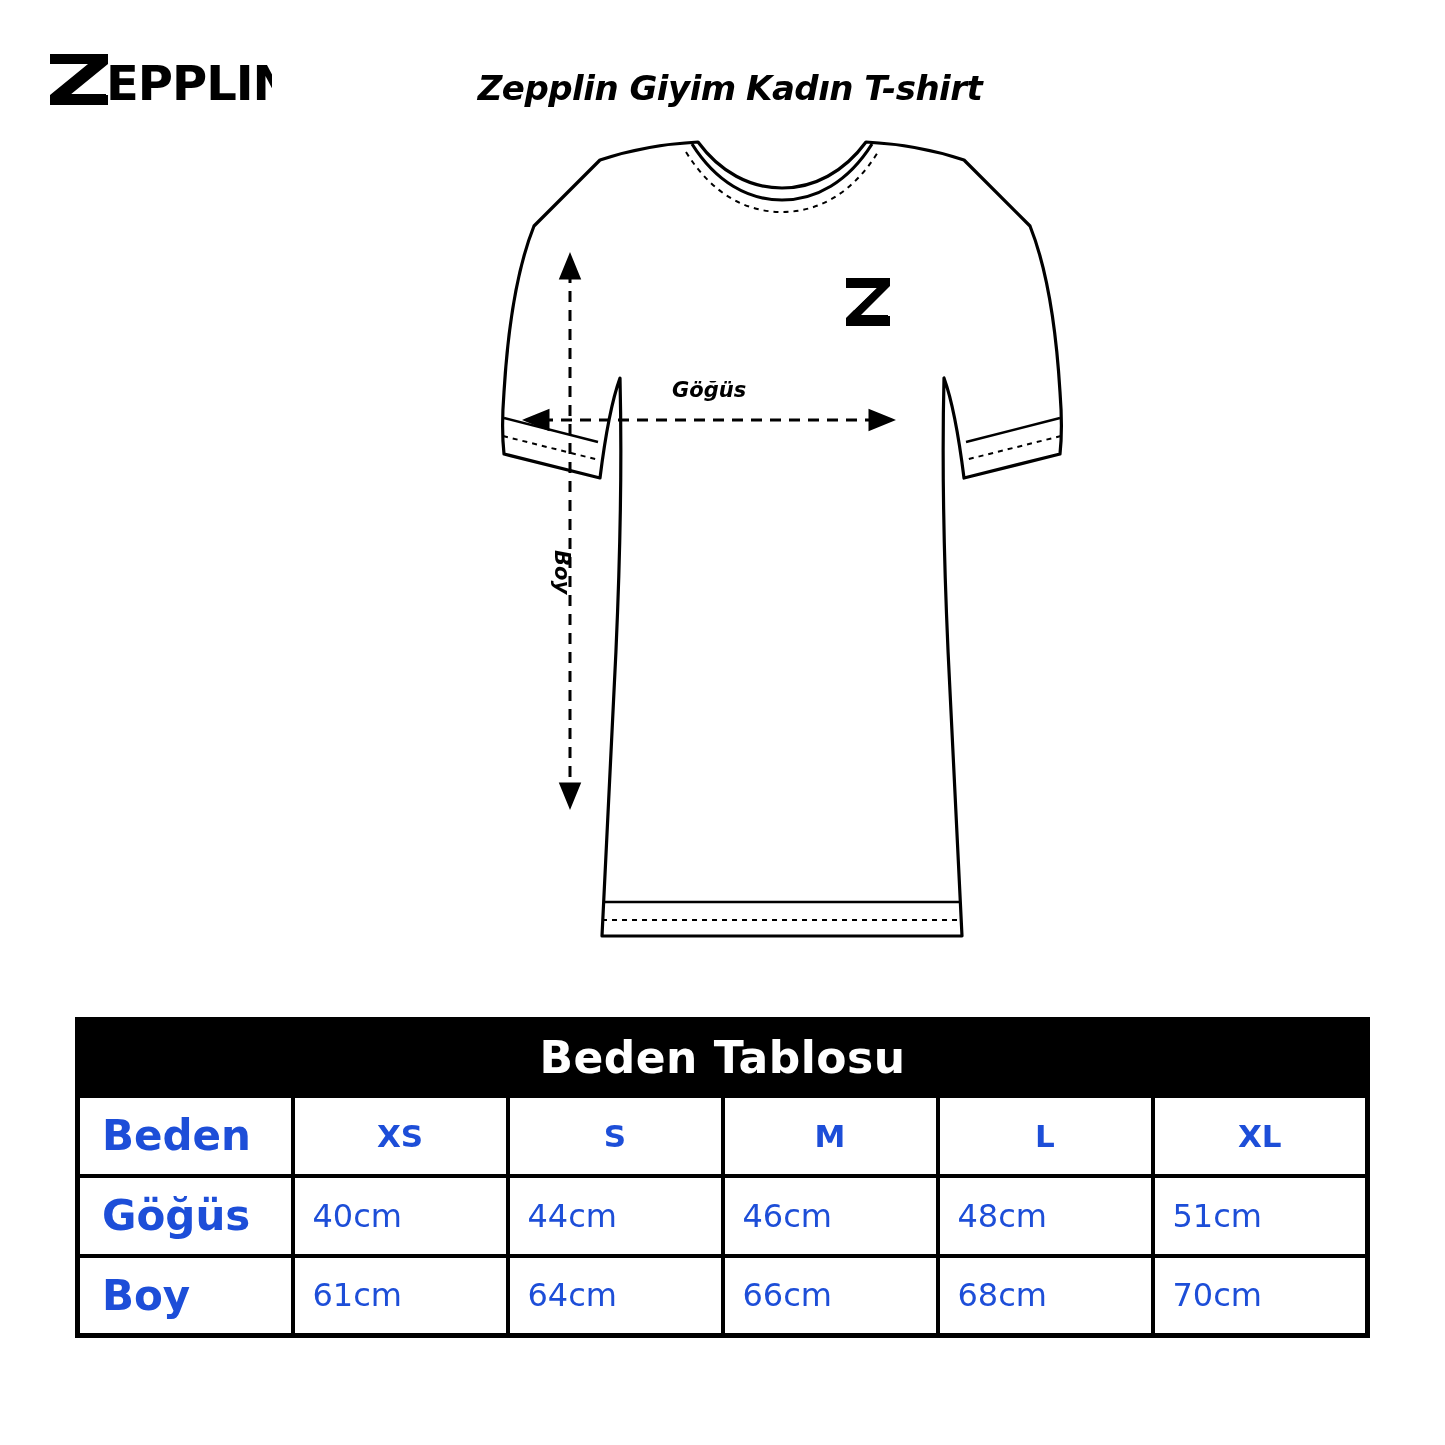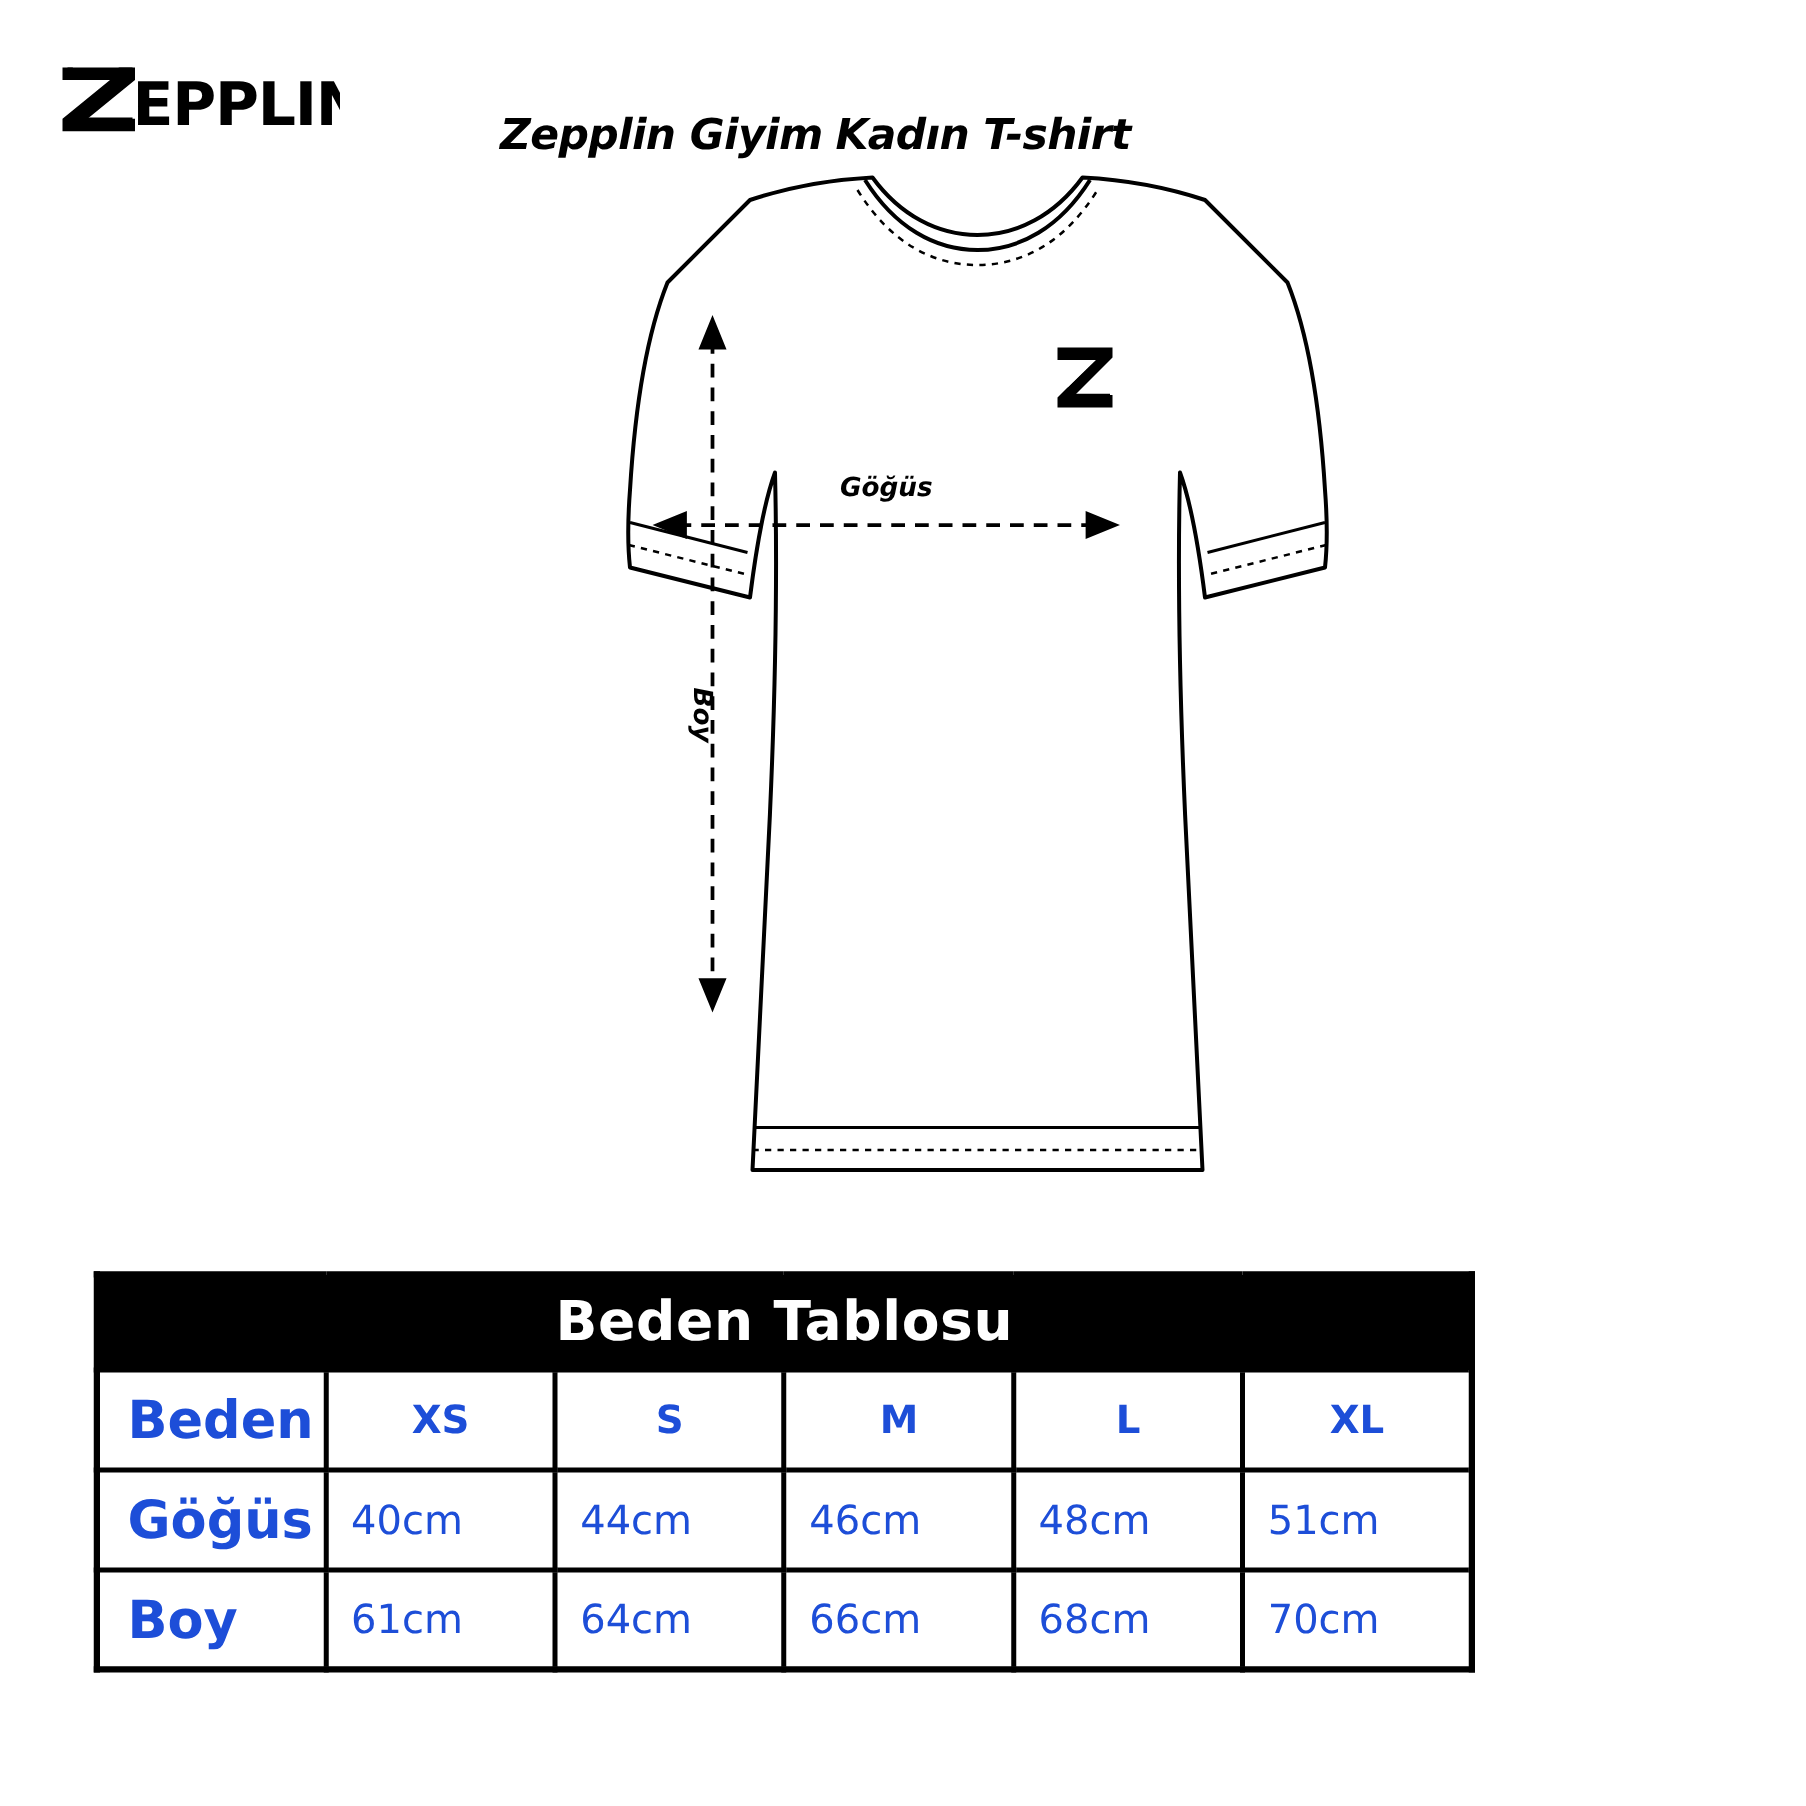--- a/index.html
+++ b/index.html
@@ -21,27 +21,27 @@
     position: absolute;
     left: 42px; top: 48px;
     width: 230px; height: 62px;
   }
   .brand-logo svg { display: block; }
 
   .header-title {
     position: absolute;
     left: 400px; top: 68px;
     width: 660px;
+    text-align: center;
     font-family: "DejaVu Sans", sans-serif;
     font-size: 34px;
     font-style: italic;
     color: #000;
     letter-spacing: -0.5px;
     white-space: nowrap;
-    margin-top: 20px;
   }
   .header-title .light { font-weight: 600; }
   .header-title .bold  { font-weight: 800; }
 
   
   .shirt-wrap {
     position: absolute;
     left: 330px; top: 130px;
     width: 790px; height: 870px;
   }
@@ -61,21 +61,21 @@
   .label-boy {
     left: 574px; top: 550px;
     transform: rotate(90deg);
     transform-origin: left top;
   }
 
   
   .size-table {
     position: absolute;
     left: 75px; top: 1017px;
-    width: 1105px;
+    width: 1295px;
     border-collapse: collapse;
     border: 5px solid #000;
     table-layout: fixed;
   }
   .size-table td, .size-table th {
     border: 4px solid #000;
     padding: 0;
     color: #1d4ed8;
   }
   .table-title {

